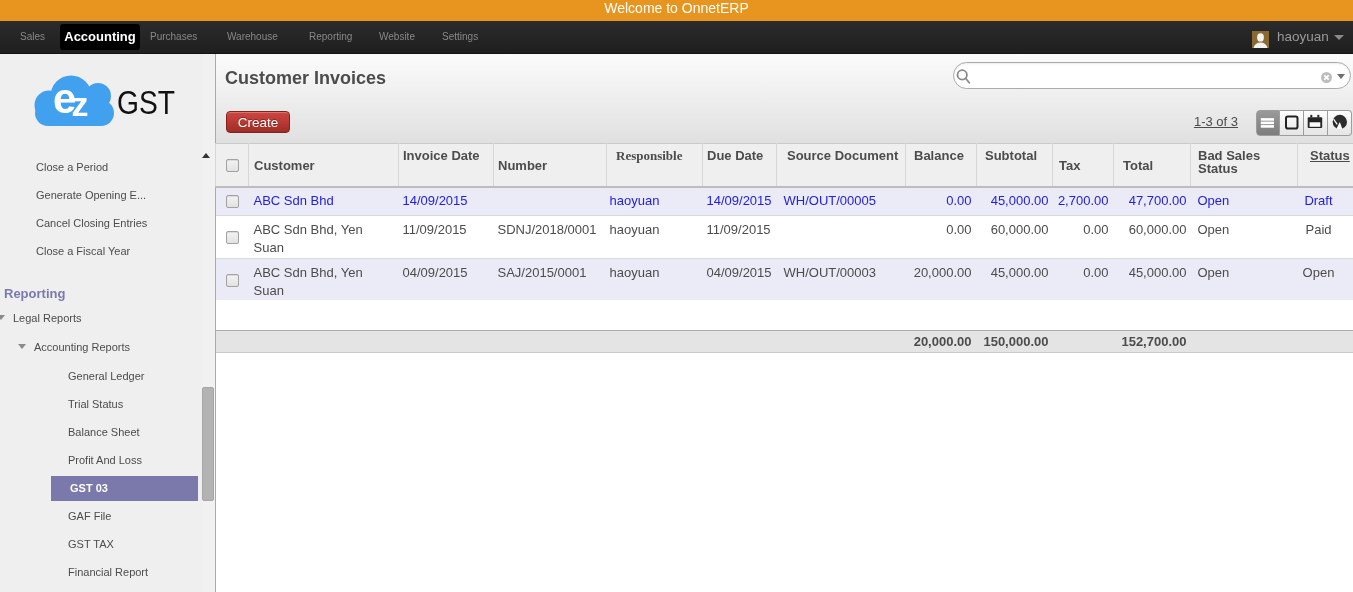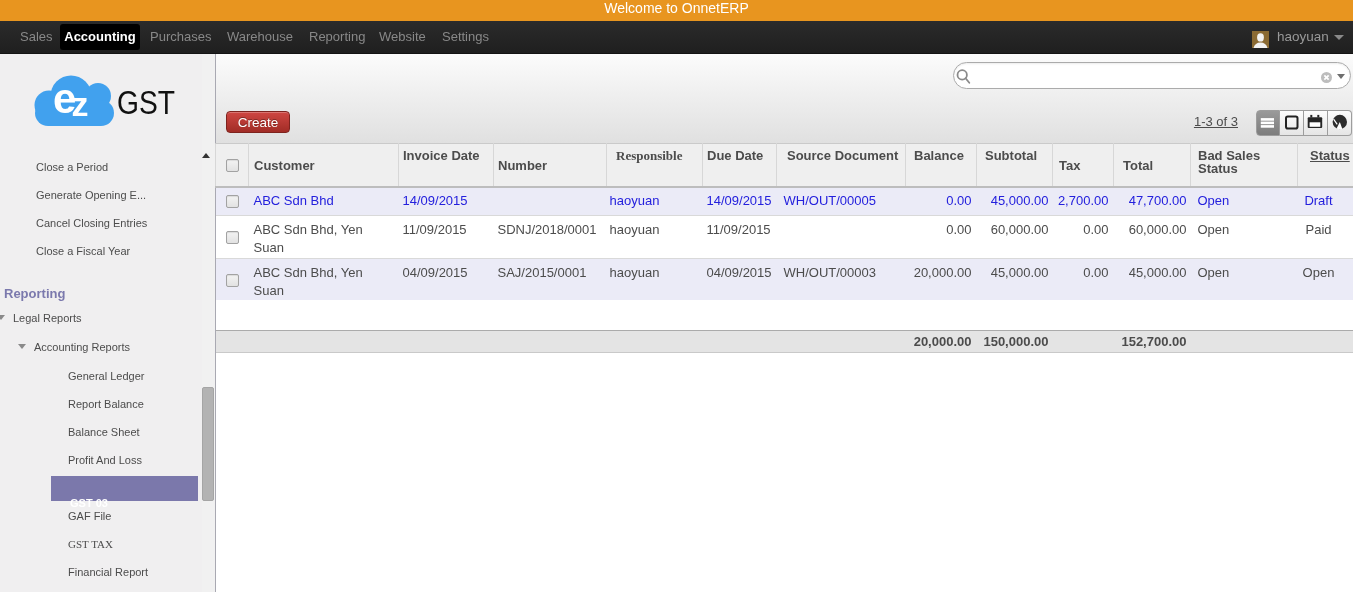--- a/index.html
+++ b/index.html
@@ -1,21 +1,21 @@
 <!DOCTYPE html>
 <html><head><meta charset="utf-8">
 <style>
 * { margin:0; padding:0; box-sizing:border-box; }
 html,body { width:1353px; height:592px; font-family:"Liberation Sans",sans-serif; background:#fff; overflow:hidden; }
 #page { position:relative; width:1353px; height:592px; overflow:hidden; }
 
 #announce { position:absolute; left:0; top:0; width:1353px; height:27px; background:#e8951f; color:#fff; font-size:14px; text-align:center; line-height:17px; }
 
 #nav { position:absolute; left:0; top:21px; width:1353px; height:33px; background:linear-gradient(#2b2b2b,#1f1f1f); border-bottom:1px solid #141414; box-sizing:border-box; z-index:5; }
-#nav .it { position:absolute; top:0; height:40px; line-height:32px; font-size:13px; color:#888; }
+#nav .it { position:absolute; top:0; height:40px; line-height:32px; font-size:10px; color:#888; }
 #nav .act { position:absolute; left:60px; top:3px; width:80px; height:26px; background:#000; border-radius:3px; color:#fff; font-weight:bold; font-size:13px; text-align:center; line-height:26px; }
 #avatar { position:absolute; left:1252px; top:10px; width:17px; height:17px; }
 #uname { position:absolute; left:1277px; top:0; height:32px; line-height:32px; font-size:13.5px; color:#999; }
 #ucaret { position:absolute; left:1334px; top:14px; width:0; height:0; border-left:5px solid transparent; border-right:5px solid transparent; border-top:5px solid #8a8a8a; }
 
 #sidebar { position:absolute; left:0; top:53px; width:216px; height:539px; background:#f0eff0; border-right:1px solid #a9a9b2; }
 #scrolltrack { position:absolute; left:202px; top:0; width:13px; height:539px; background:#f1f1f1; }
 #scrollthumb { position:absolute; left:202px; top:334px; width:12px; height:114px; background:#b3b3b3; border:1px solid #a5a5a5; border-radius:2px; }
 #scrollup { position:absolute; left:202px; top:100px; width:0; height:0; border-left:4px solid transparent; border-right:4px solid transparent; border-bottom:5px solid #333; }
 .mi { position:absolute; left:36px; font-size:11px; color:#4c4c4c; }
@@ -91,31 +91,32 @@
     <span class="mi" style="top:108px;">Close a Period</span>
     <span class="mi" style="top:136px;">Generate Opening E...</span>
     <span class="mi" style="top:164px;">Cancel Closing Entries</span>
     <span class="mi" style="top:192px;">Close a Fiscal Year</span>
     <span class="sec" style="top:233px;">Reporting</span>
     <span class="tri" style="left:-3px; top:262px;"></span>
     <span class="mi" style="left:13px; top:259px;">Legal Reports</span>
     <span class="tri" style="left:18px; top:291px;"></span>
     <span class="mi" style="left:34px; top:288px;">Accounting Reports</span>
     <span class="mi" style="left:68px; top:317px;">General Ledger</span>
-    <span class="mi" style="left:68px; top:345px;">Report Balance</span>
+    <span class="mi" style="left:68px; top:345px;">Trial Status</span>
     <span class="mi" style="left:68px; top:373px;">Balance Sheet</span>
     <span class="mi" style="left:68px; top:401px;">Profit And Loss</span>
     <div id="gstbar"></div>
-    <span class="mi" style="left:70px; top:429px; color:#fff; font-weight:bold;margin-top:15px;">GST 03</span>
+    <span class="mi" style="left:70px; top:429px; color:#fff; font-weight:bold;">GST 03</span>
     <span class="mi" style="left:68px; top:457px;">GAF File</span>
-    <span class="mi" style="left:68px; top:485px;font-family:Liberation Serif, serif;">GST TAX</span>
+    <span class="mi" style="left:68px; top:485px;">GST TAX</span>
     <span class="mi" style="left:68px; top:513px;">Financial Report</span>
     <div id="scrollthumb"></div>
   </div>
   <div id="chead">
+    <span id="title">Customer Invoices</span>
     <div id="search">
       <svg width="24" height="24" style="position:absolute;left:2px;top:3px;" viewBox="0 0 24 24">
           <circle cx="6.2" cy="8.9" r="4.7" fill="none" stroke="#8a8a8a" stroke-width="1.8"></circle>
           <line x1="9.6" y1="12.3" x2="13.3" y2="16.8" stroke="#8a8a8a" stroke-width="1.8" stroke-linecap="round"></line>
         </svg>
       <svg style="position:absolute; right:18px; top:9px;" width="11" height="11" viewBox="0 0 11 11">
           <circle cx="5.5" cy="5.5" r="5.5" fill="#bdbdbd"></circle>
           <line x1="3.3" y1="3.3" x2="7.7" y2="7.7" stroke="#fff" stroke-width="1.7"></line>
           <line x1="7.7" y1="3.3" x2="3.3" y2="7.7" stroke="#fff" stroke-width="1.7"></line>
         </svg>

